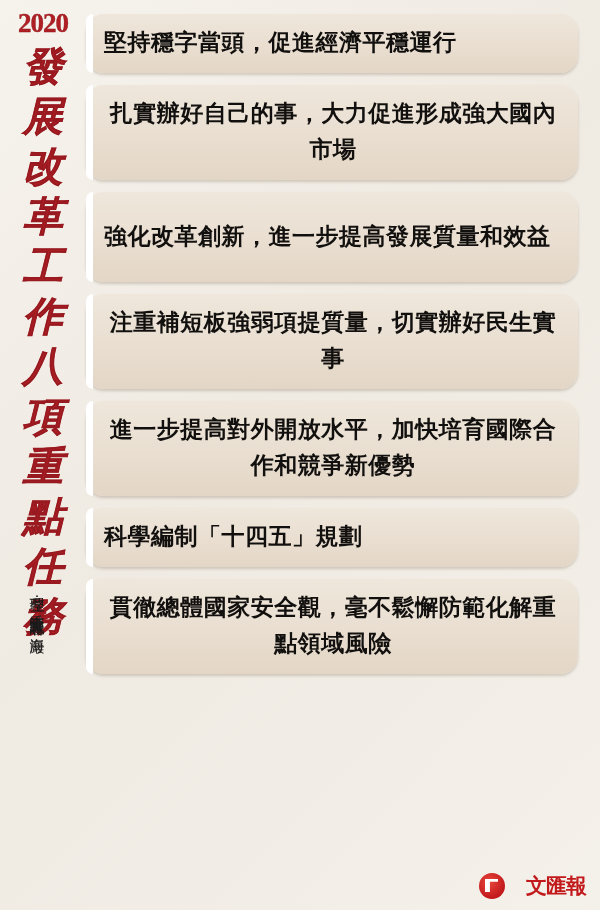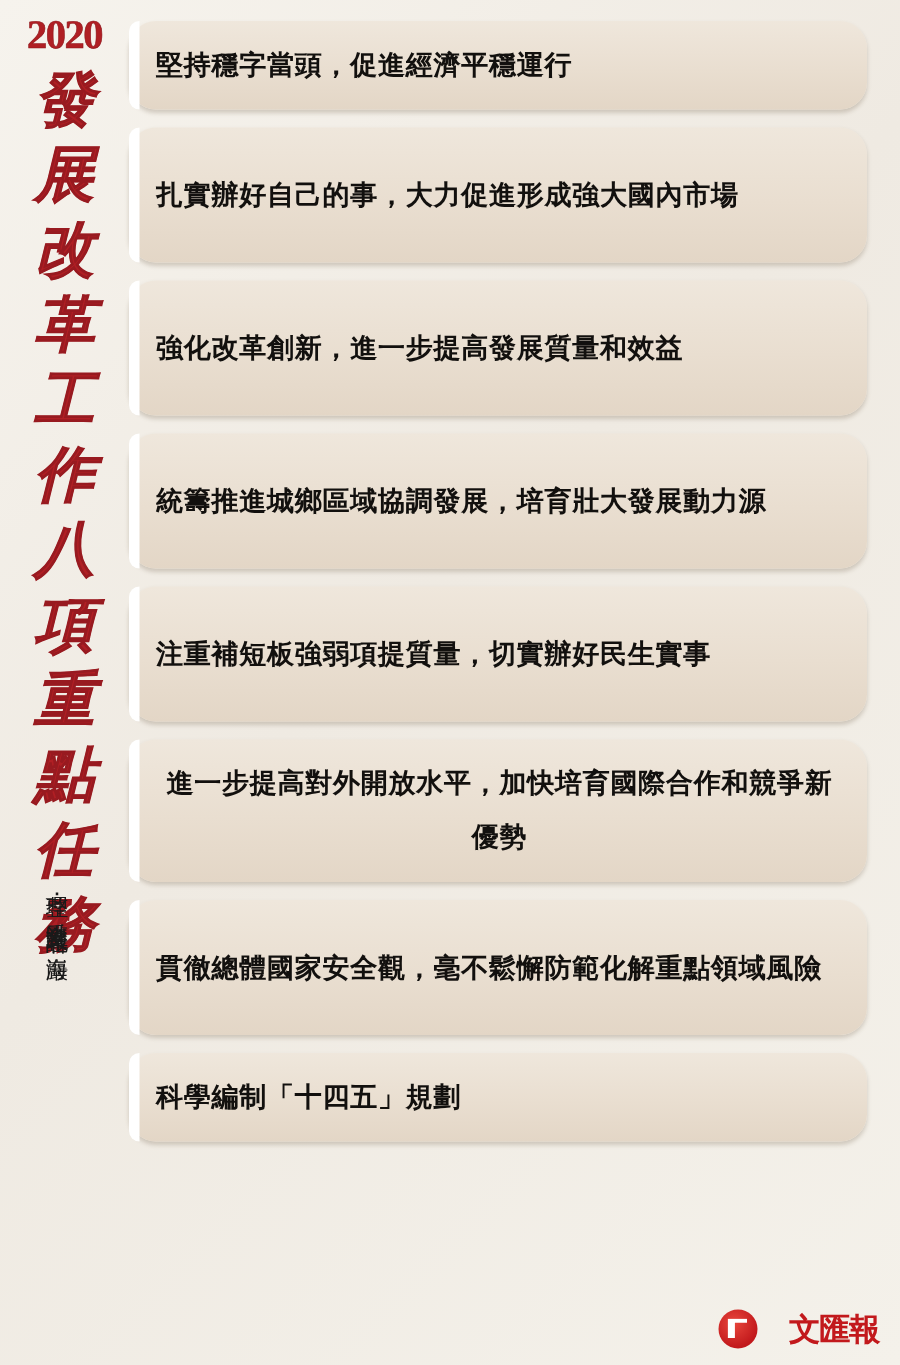--- a/index.html
+++ b/index.html
@@ -100,21 +100,21 @@
     left: 0;
     top: 0;
     bottom: 0;
     width: 7px;
     background: #ffffff;
     border-top-left-radius: 18px;
     border-bottom-left-radius: 18px;
   }
   .item-text {
     font-family: "Liberation Serif", serif;
-    font-size: 18px;
+    font-size: 23px;
     line-height: 36px;
     color: #12100e;
     letter-spacing: 0.5px;
     font-weight: bold;
   }
   .item.two-line { min-height: 90px; text-align: center; }
 
   
   .logo {
     position: absolute;
@@ -167,33 +167,30 @@
     <div class="item">
       <div class="item-text">堅持穩字當頭，促進經濟平穩運行</div>
     </div>
     <div class="item two-line">
       <div class="item-text">扎實辦好自己的事，大力促進形成強大國內市場</div>
     </div>
     <div class="item two-line">
       <div class="item-text">強化改革創新，進一步提高發展質量和效益</div>
     </div>
     <div class="item two-line">
-      <div class="item-text">統籌推進城鄉區域協調發展，培育壯大發展動力源</div>
-    </div>
-    <div class="item two-line">
       <div class="item-text">注重補短板強弱項提質量，切實辦好民生實事</div>
     </div>
     <div class="item two-line">
       <div class="item-text">進一步提高對外開放水平，加快培育國際合作和競爭新優勢</div>
     </div>
+    <div class="item">
+      <div class="item-text">科學編制「十四五」規劃</div>
+    </div>
     <div class="item two-line">
       <div class="item-text">貫徹總體國家安全觀，毫不鬆懈防範化解重點領域風險</div>
-    </div>
-    <div class="item">
-      <div class="item-text">科學編制「十四五」規劃</div>
     </div>
   </div>
 
   <div class="logo">
     <div class="logo-mark"></div>
     <div class="logo-text">文匯報</div>
   </div>
 
 </div>
 

